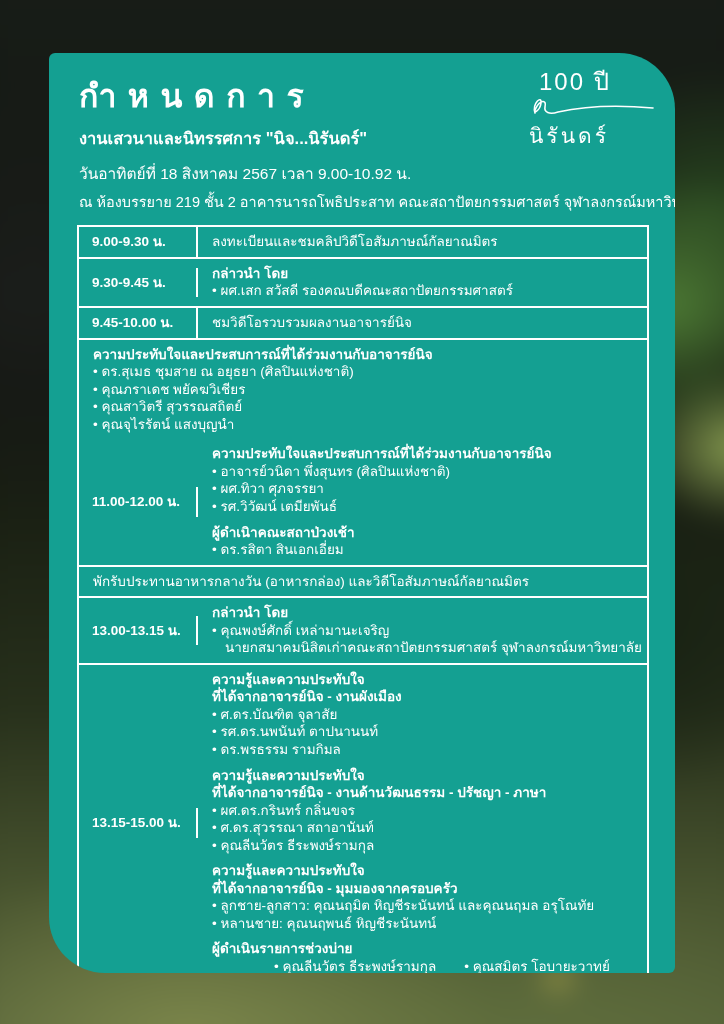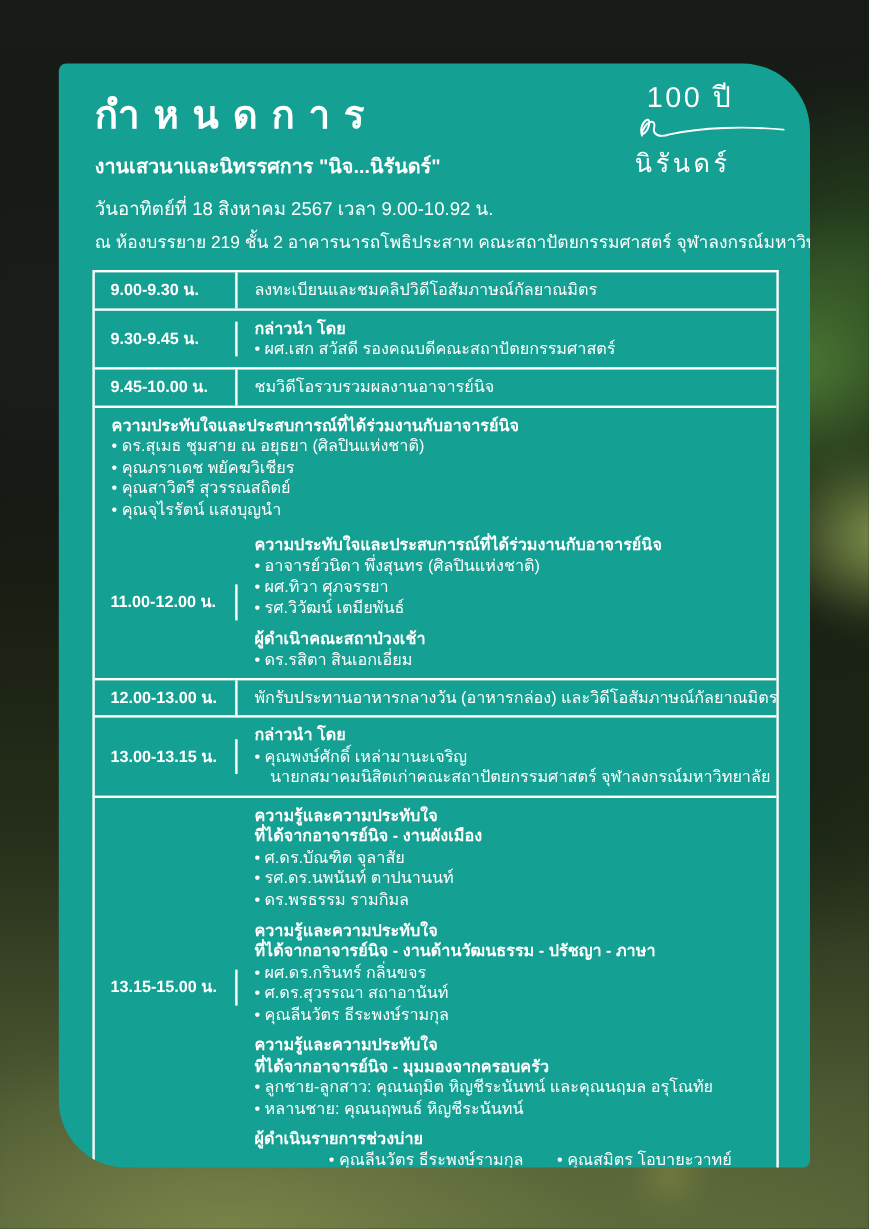--- a/index.html
+++ b/index.html
@@ -123,21 +123,20 @@
             <div class="line bullet">ผศ.ทิวา ศุภจรรยา</div>
             <div class="line bullet">รศ.วิวัฒน์ เตมียพันธ์</div>
             <div class="gap"></div>
             <div class="line heading">ผู้ดำเนิาคณะสถาป่วงเช้า</div>
             <div class="line bullet">ดร.รสิตา สินเอกเอี่ยม</div>
           </div>
         </div>
       </div>
       <div class="row">
         <div class="section">
-          <div class="time">12.00-13.00 น.</div>
           <div class="content">
             <div class="line text">พักรับประทานอาหารกลางวัน (อาหารกล่อง) และวิดีโอสัมภาษณ์กัลยาณมิตร</div>
           </div>
         </div>
       </div>
       <div class="row">
         <div class="section">
           <div class="time">13.00-13.15 น.</div>
           <div class="content">
             <div class="line heading">กล่าวนำ โดย</div>

